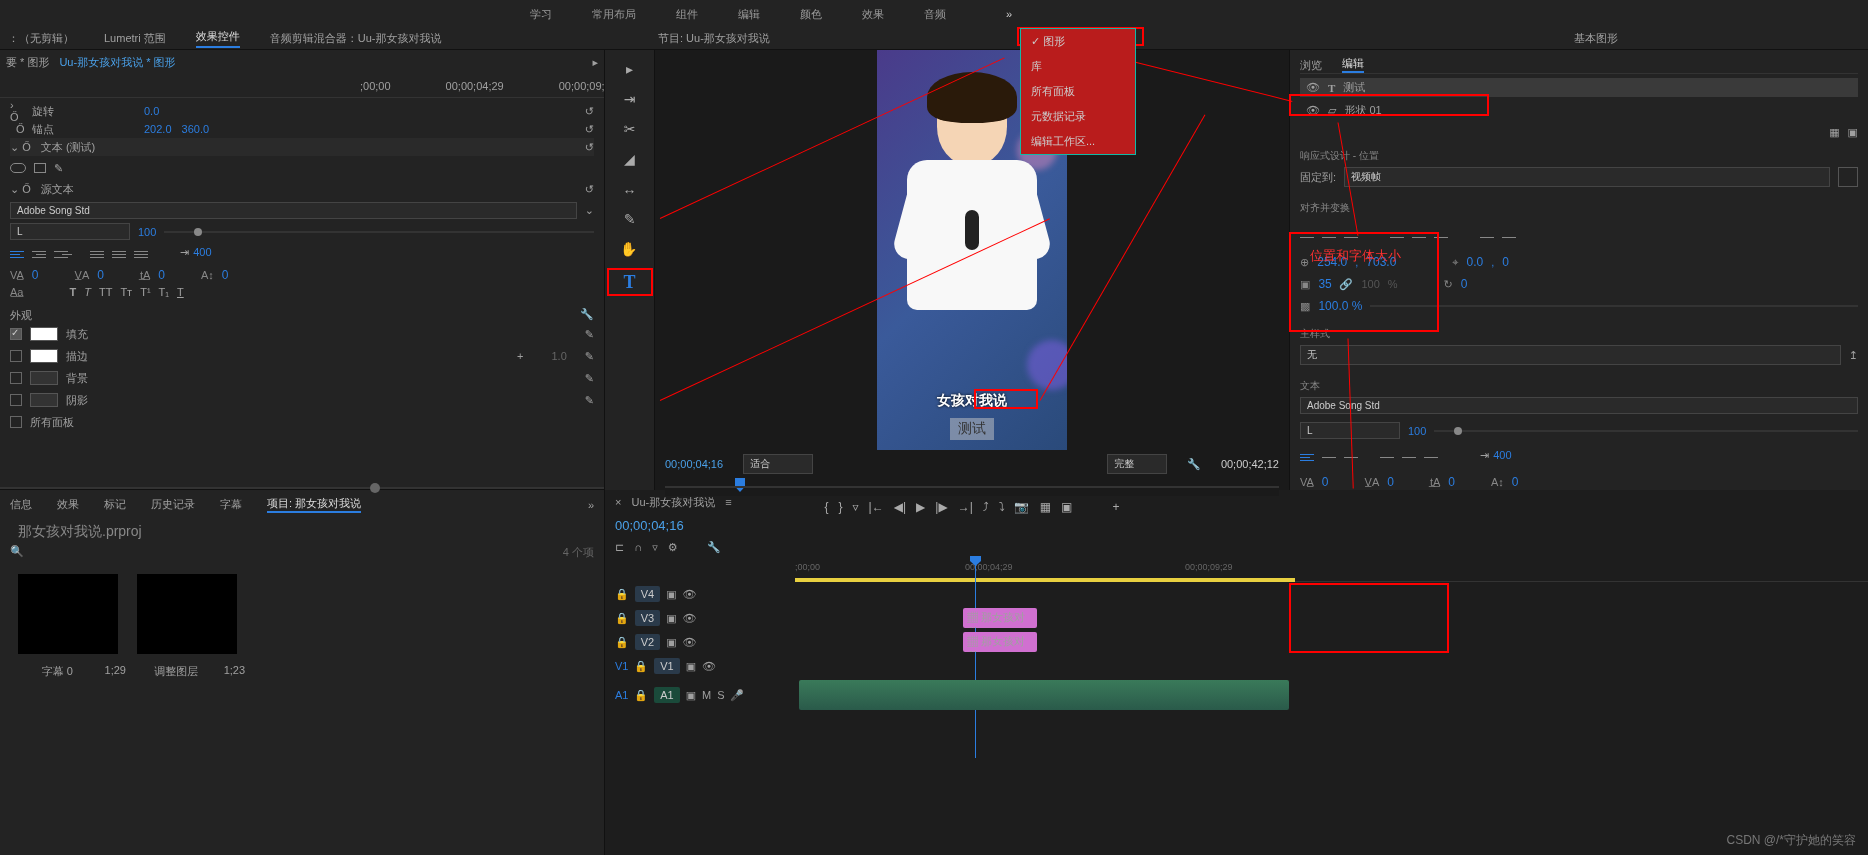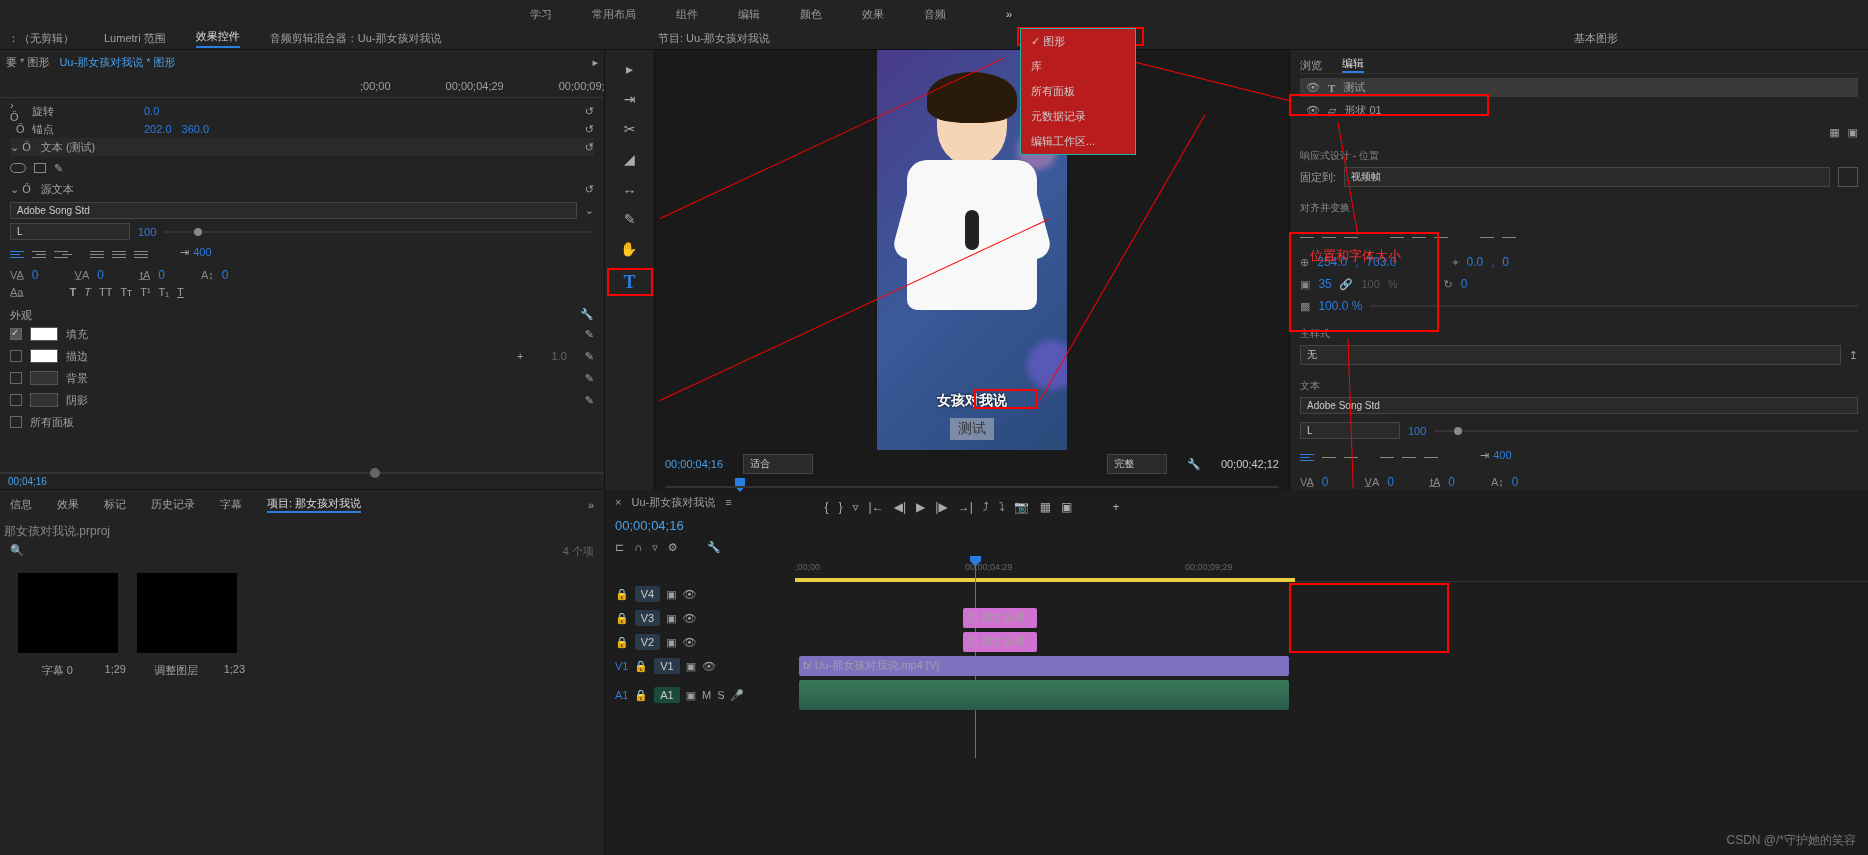--- a/index.html
+++ b/index.html
@@ -298,21 +298,20 @@
           </div>
         <div class="appearance-row">
             <span class="cb"></span>
             <span>所有面板</span>
           </div>
       </div>
     </div>
     <div style="height:2px;background:#333;position:relative">
         <span style="position:absolute;left:370px;top:-4px;width:10px;height:10px;background:#666;border-radius:50%"></span>
       </div>
-    <div style="padding:2px 8px;color:#4aa0e8;font-size:10px">00;04;16</div>
   </div>
 
   <div class="toolbar">
     <div class="tool">▸</div>
     <div class="tool">⇥</div>
     <div class="tool">✂</div>
     <div class="tool">◢</div>
     <div class="tool">↔</div>
     <div class="tool">✎</div>
     <div class="tool">✋</div>
@@ -515,21 +514,21 @@
   <div class="bl">
     <div class="bl-tabs">
       <span>信息</span>
       <span>效果</span>
       <span>标记</span>
       <span>历史记录</span>
       <span>字幕</span>
       <span class="active">项目: 那女孩对我说</span>
       <span style="margin-left:auto">»</span>
     </div>
-    <div style="padding:4px 4px;color:#888;font-size:12px">那女孩对我说.prproj</div>
+    <div style="padding:4px 18px;color:#888;font-size:14px">那女孩对我说.prproj</div>
     <div style="padding:0 10px;display:flex">
         <span>🔍</span>
         <span style="margin-left:auto;color:#666">4 个项</span>
       </div>
     <div class="bl-body">
       <div style="display:inline-block;text-align:center">
         <div class="thumb"></div>
         <div class="bin-label"><span>字幕 0</span> <span style="float:right">1;29</span></div>
       </div>
       <div style="display:inline-block;text-align:center">
@@ -590,21 +589,20 @@
           <div class="clip pink" style="width:74px"><span>▦ </span><span>那女孩对我</span></div>
         </div>
       <div class="track-row">
           <div class="track-head">
             <span style="color:#2b7de0">V1</span>
             <span>🔒</span>
             <span class="track-label">V1</span>
             <span>▣</span>
             <span>👁</span>
           </div>
-          <div class="clip purple" style="width:490px"><span>fx </span><span>Uu-那女孩对我说.mp4 [V]</span></div>
         </div>
       <div class="track-row" style="height:34px">
           <div class="track-head">
             <span style="color:#2b7de0">A1</span>
             <span>🔒</span>
             <span class="track-label a">A1</span>
             <span>▣</span>
             <span>M</span>
             <span>S</span>
             <span>🎤</span>

